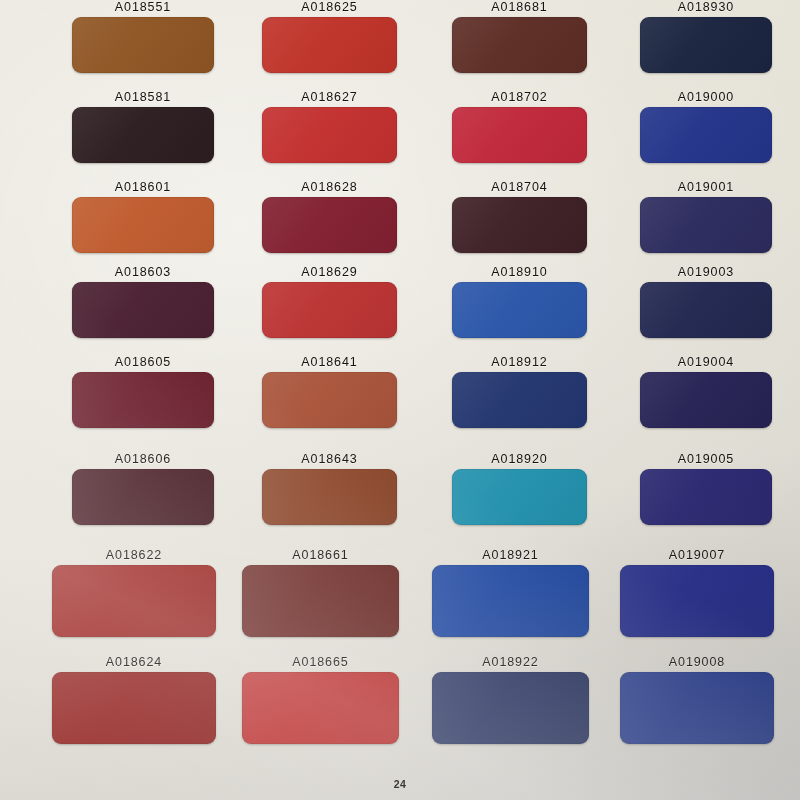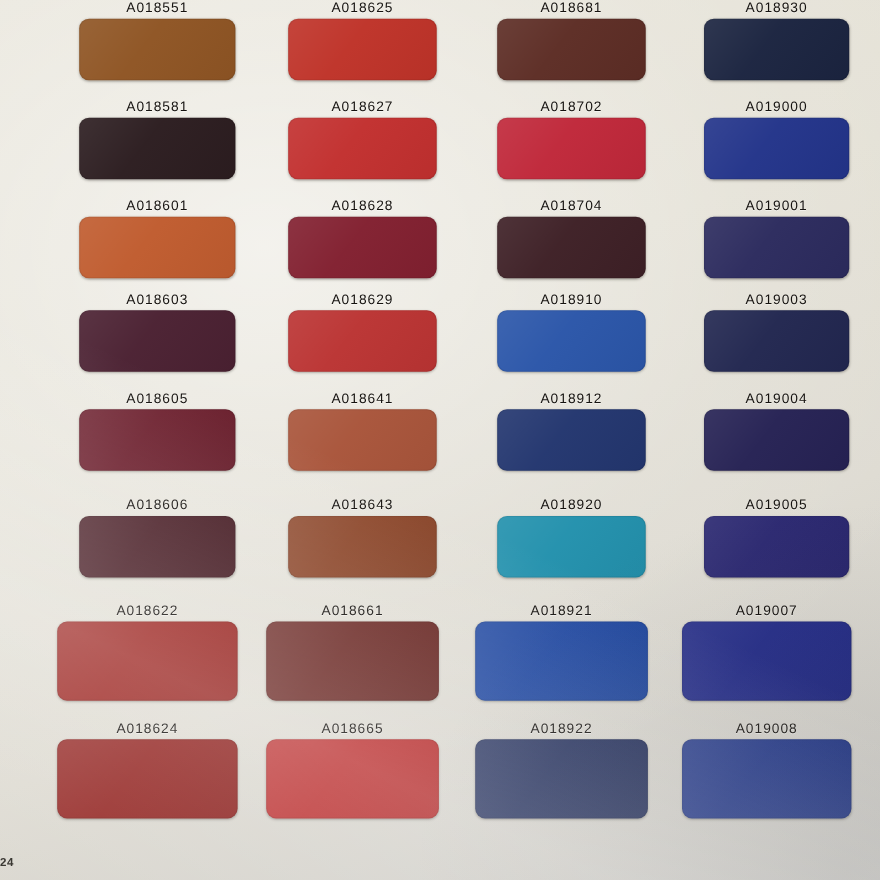--- a/index.html
+++ b/index.html
@@ -76,20 +76,21 @@
     border-radius: 9px;
     background: linear-gradient(128deg, rgba(255,255,255,0.085) 0%, rgba(255,255,255,0.02) 42%, rgba(0,0,0,0.045) 100%);
     pointer-events: none;
   }
 
   #page-number {
     position: absolute;
     left: 0;
     right: 0;
     bottom: 10px;
+    text-align: center;
     font-size: 10.5px;
     font-weight: bold;
     letter-spacing: 0.5px;
     color: #3a3833;
     font-family: "Liberation Sans", sans-serif;
   }
 </style>
 </head>
 <body>
 

